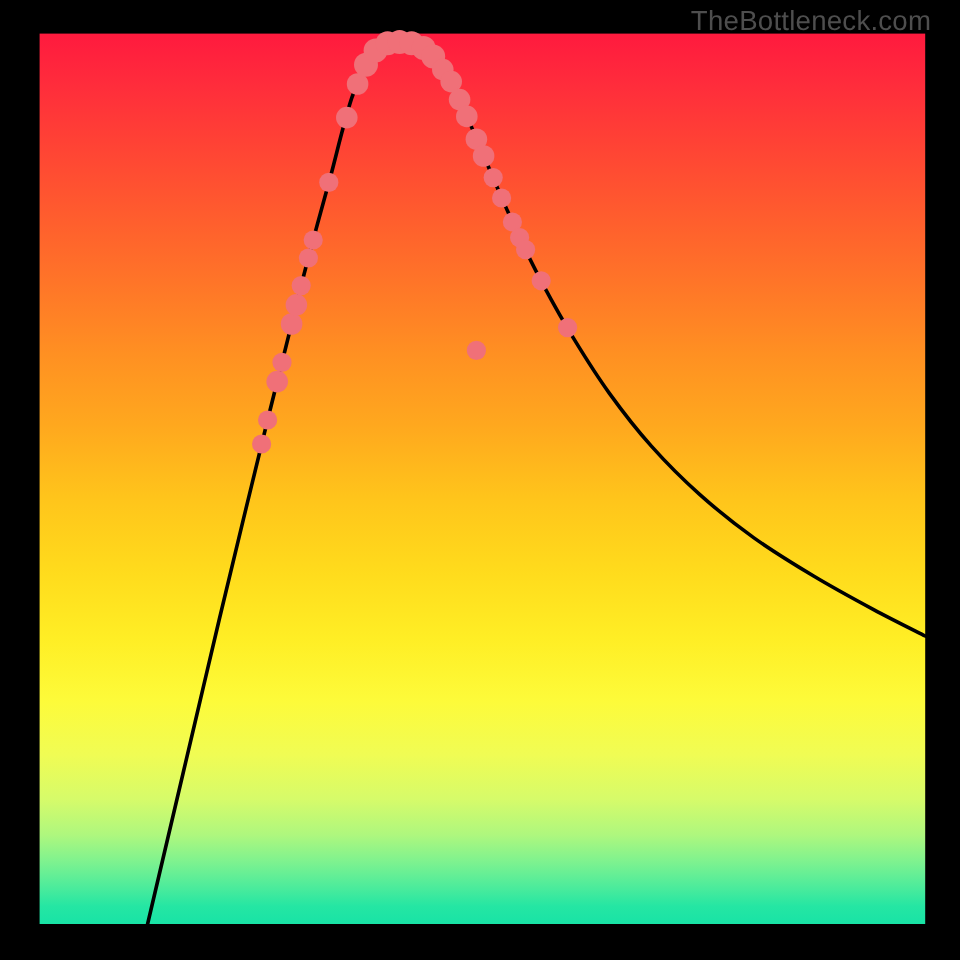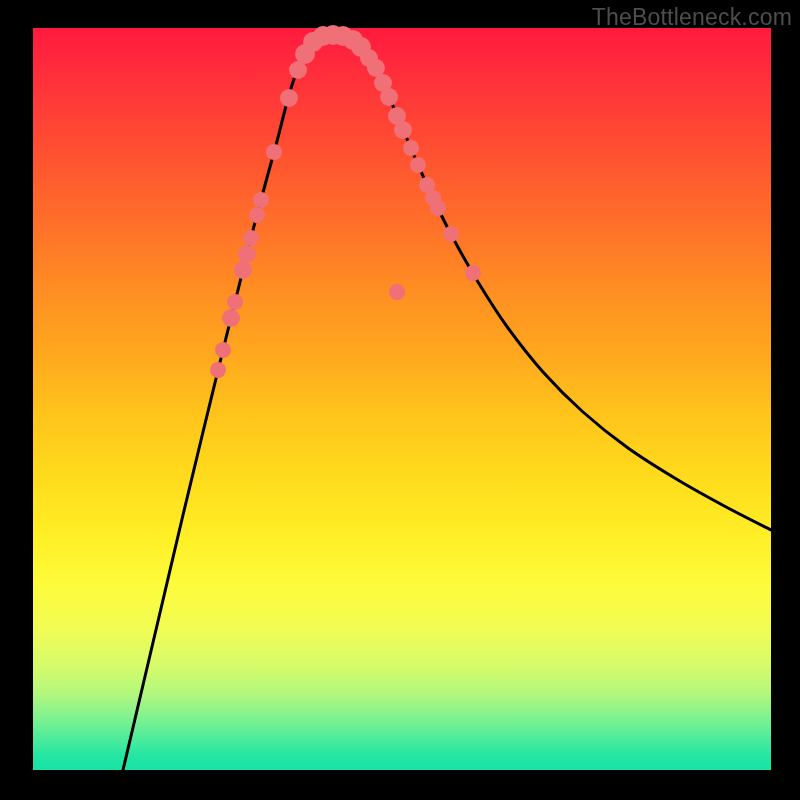--- a/index.html
+++ b/index.html
@@ -43,21 +43,21 @@
       #aef77e 90%,
       #7ef28f 93%,
       #4aeb9c 96%,
       #25e6a3 98%,
       #18e3a6 100%
     );
   }
   .watermark {
     position: absolute;
     top: 4px;
-    right: 8px;
+    right: 24px;
     color: #4e4e4e;
     font-size: 23px;
     font-weight: 500;
     letter-spacing: 0.2px;
     user-select: none;
   }
   svg.curve {
     position: absolute;
     left: 0;
     top: 0;

